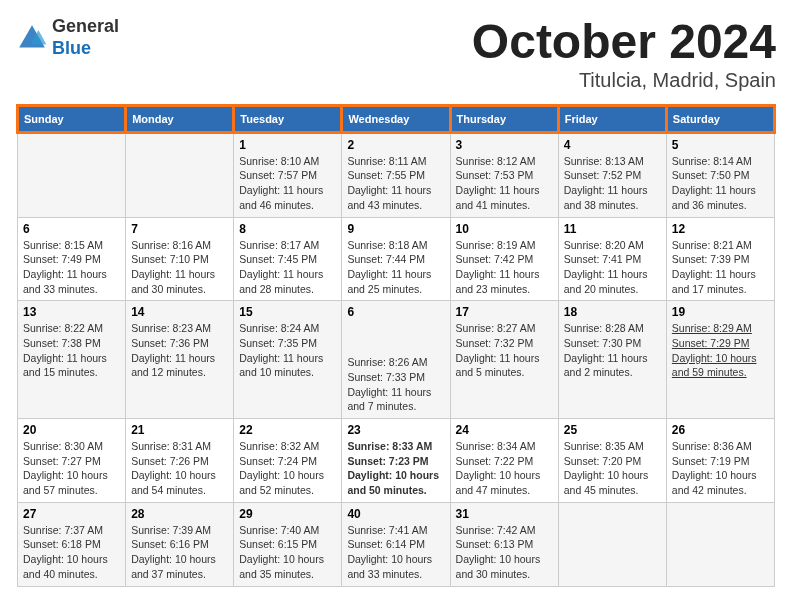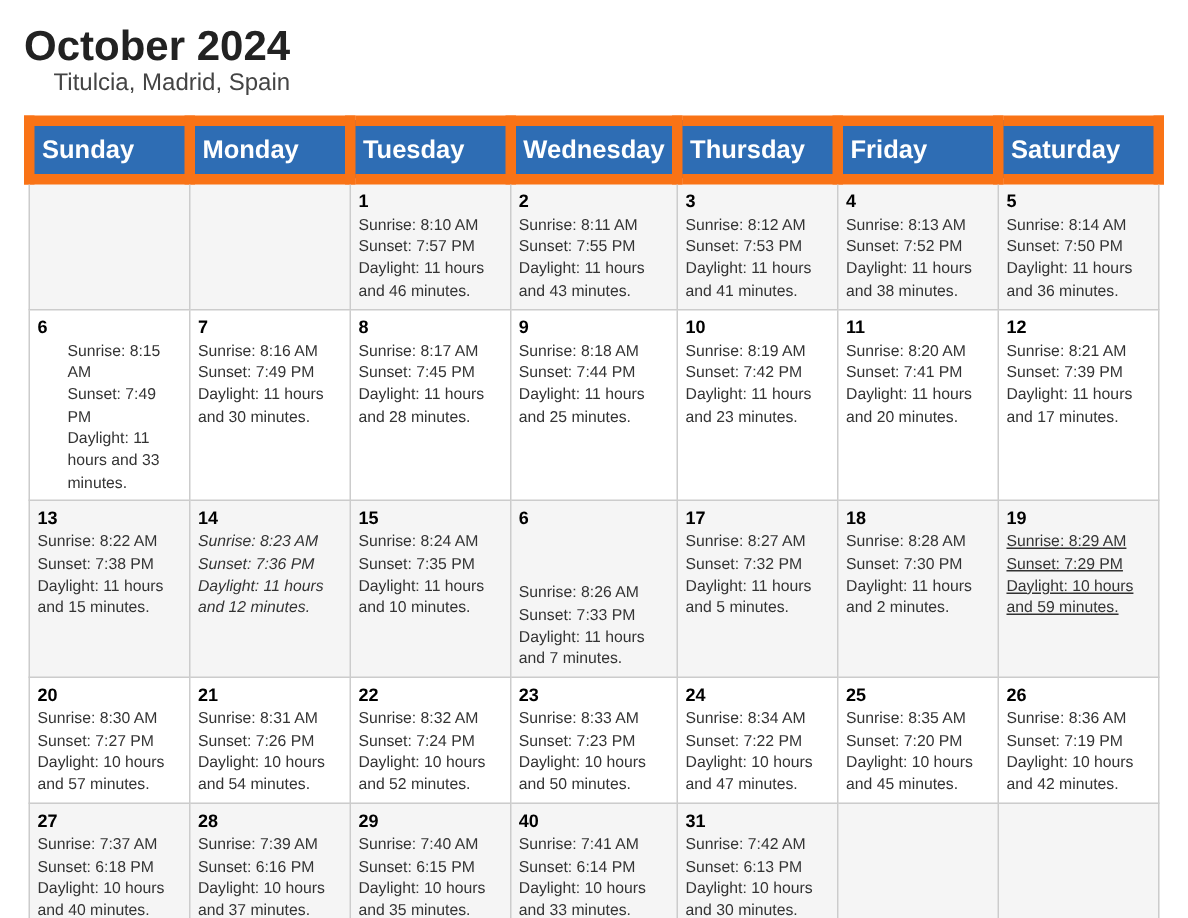--- a/index.html
+++ b/index.html
@@ -29,42 +29,42 @@
     .logo-blue { color: #1a6fba; }
     .logo-icon {
       width: 32px;
       height: 32px;
       margin-right: 4px;
     }
     .title-block {
       text-align: right;
     }
     .month-title {
-      font-size: 28px;
+      font-size: 48px;
       font-weight: bold;
       color: #222;
       line-height: 1.1;
     }
     .location {
-      font-size: 16px;
+      font-size: 20px;
       color: #444;
     }
     table {
       width: 100%;
       border-collapse: collapse;
       font-size: 11px;
     }
     thead tr th {
       background-color: #2e6db4;
       color: #fff;
       text-align: left;
       padding: 6px 5px;
-      font-size: 17px;
+      font-size: 11px;
       font-weight: bold;
-      border: 7px solid #f97316;
+      border: 3px solid #f97316;
     }
     tbody tr td {
       border: 1px solid #ccc;
       vertical-align: top;
       padding: 4px 5px;
       width: 107px;
       min-height: 70px;
     }
     tbody tr:nth-child(odd) td {
       background-color: #f5f5f5;
@@ -84,20 +84,30 @@
       line-height: 1.4;
     }
     .empty-cell {
       background-color: inherit;
     }
   </style>
 </head>
 <body>
 
 <div class="header">
+  <div class="logo">
+    <svg class="logo-icon" viewBox="0 0 40 40" xmlns="http://www.w3.org/2000/svg">
+      <polygon points="20,4 36,32 4,32" fill="#1a6fba" opacity="0.85"></polygon>
+      <polygon points="28,10 38,28 18,28" fill="#2e9ad0" opacity="0.7"></polygon>
+    </svg>
+    <div>
+      <div class="logo-text"><span class="logo-general">General</span></div>
+      <div class="logo-text"><span class="logo-blue">Blue</span></div>
+    </div>
+  </div>
   <div class="title-block">
     <div class="month-title">October 2024</div>
     <div class="location">Titulcia, Madrid, Spain</div>
   </div>
 </div>
 
 <table>
   <thead>
     <tr>
     <th>Sunday</th>
@@ -140,28 +150,28 @@
         <td>
           <span class="day-number">5</span>
           <div class="day-detail" style="white-space: pre-line;">Sunrise: 8:14 AM
 Sunset: 7:50 PM
 Daylight: 11 hours and 36 minutes.</div>
         </td>
       </tr>
       <tr>
         <td>
           <span class="day-number">6</span>
-          <div class="day-detail" style="white-space: pre-line; margin-left: 20px;">Sunrise: 8:15 AM
+          <div class="day-detail" style="white-space: pre-line;">Sunrise: 8:15 AM
 Sunset: 7:49 PM
 Daylight: 11 hours and 33 minutes.</div>
         </td>
         <td>
           <span class="day-number">7</span>
           <div class="day-detail" style="white-space: pre-line;">Sunrise: 8:16 AM
-Sunset: 7:49 PM
+Sunset: 7:10 PM
 Daylight: 11 hours and 30 minutes.</div>
         </td>
         <td>
           <span class="day-number">8</span>
           <div class="day-detail" style="white-space: pre-line;">Sunrise: 8:17 AM
 Sunset: 7:45 PM
 Daylight: 11 hours and 28 minutes.</div>
         </td>
         <td>
           <span class="day-number">9</span>
@@ -190,21 +200,21 @@
       </tr>
       <tr>
         <td>
           <span class="day-number">13</span>
           <div class="day-detail" style="white-space: pre-line;">Sunrise: 8:22 AM
 Sunset: 7:38 PM
 Daylight: 11 hours and 15 minutes.</div>
         </td>
         <td>
           <span class="day-number">14</span>
-          <div class="day-detail" style="white-space: pre-line; font-style: italic;">Sunrise: 8:23 AM
+          <div class="day-detail" style="white-space: pre-line;">Sunrise: 8:23 AM
 Sunset: 7:36 PM
 Daylight: 11 hours and 12 minutes.</div>
         </td>
         <td>
           <span class="day-number">15</span>
           <div class="day-detail" style="white-space: pre-line;">Sunrise: 8:24 AM
 Sunset: 7:35 PM
 Daylight: 11 hours and 10 minutes.</div>
         </td>
         <td>
@@ -246,21 +256,21 @@
 Daylight: 10 hours and 54 minutes.</div>
         </td>
         <td>
           <span class="day-number">22</span>
           <div class="day-detail" style="white-space: pre-line;">Sunrise: 8:32 AM
 Sunset: 7:24 PM
 Daylight: 10 hours and 52 minutes.</div>
         </td>
         <td>
           <span class="day-number">23</span>
-          <div class="day-detail" style="white-space: pre-line;">Sunrise: 8:33 AM
+          <div class="day-detail" style="white-space: pre-line; font-weight: bold;">Sunrise: 8:33 AM
 Sunset: 7:23 PM
 Daylight: 10 hours and 50 minutes.</div>
         </td>
         <td>
           <span class="day-number">24</span>
           <div class="day-detail" style="white-space: pre-line;">Sunrise: 8:34 AM
 Sunset: 7:22 PM
 Daylight: 10 hours and 47 minutes.</div>
         </td>
         <td>

